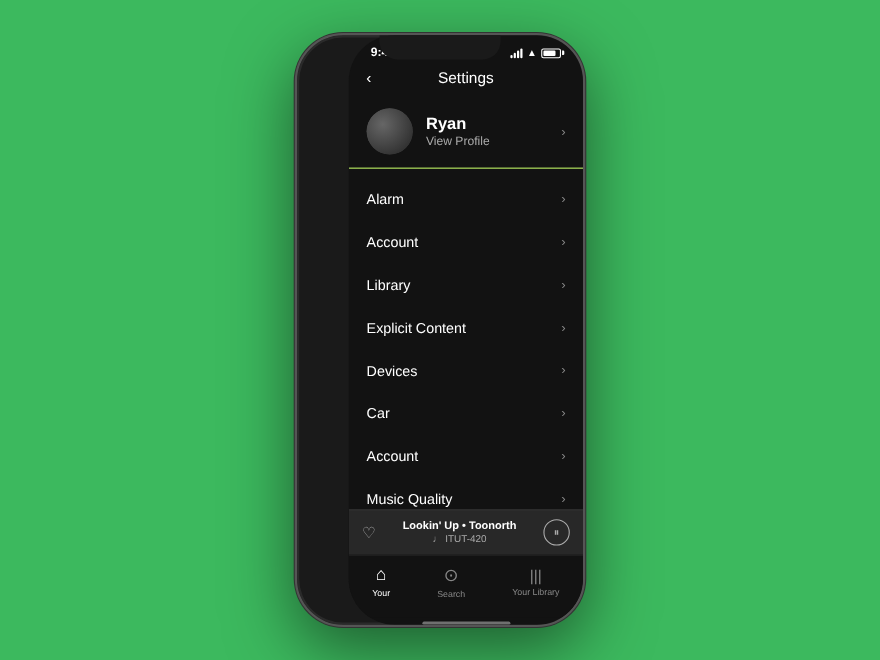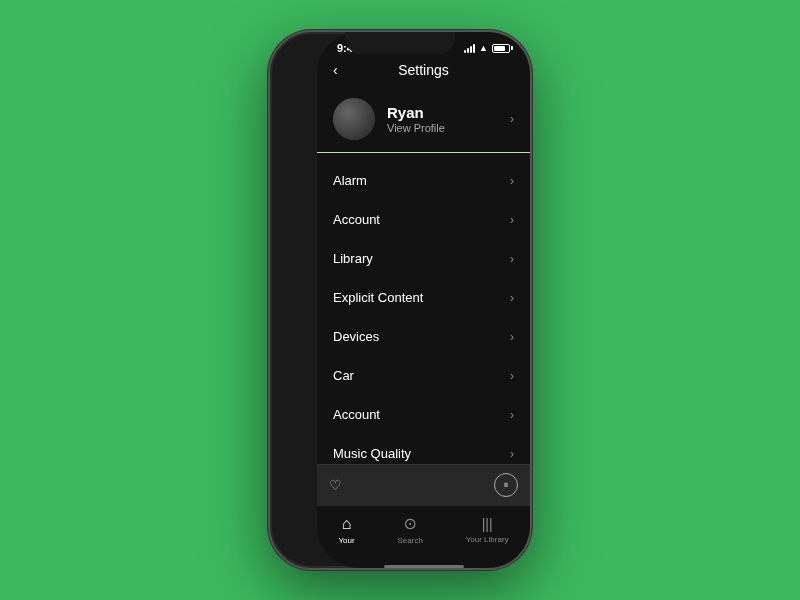--- a/index.html
+++ b/index.html
@@ -201,21 +201,21 @@
     }
 
     
     .settings-list {
       padding: 8px 0;
     }
 
     .settings-item {
       padding: 12px 16px;
       display: flex;
-      align-items: flex-end;
+      align-items: flex-start;
       justify-content: space-between;
       cursor: pointer;
     }
 
     .settings-item-label {
       font-size: 13px;
       color: #fff;
     }
 
     
@@ -430,20 +430,24 @@
         <div class="settings-item">
           <span class="settings-item-label">Music Quality</span>
           <span class="chevron">›</span>
         </div>
 
       </div>
     </div>
 
     <div class="mini-player">
       <span class="mini-player-heart">♡</span>
+      <div class="mini-player-info">
+        <div class="mini-player-title">Lookin' Up • Toonorth</div>
+        <div class="mini-player-subtitle">♩ ITUT-420</div>
+      </div>
       <div class="mini-player-pause">
         <span>⏸</span>
       </div>
     </div>
 
     <div class="bottom-nav">
       <div class="nav-item">
         <span class="nav-icon">⌂</span>
         <span class="nav-label">Your</span>
       </div>

